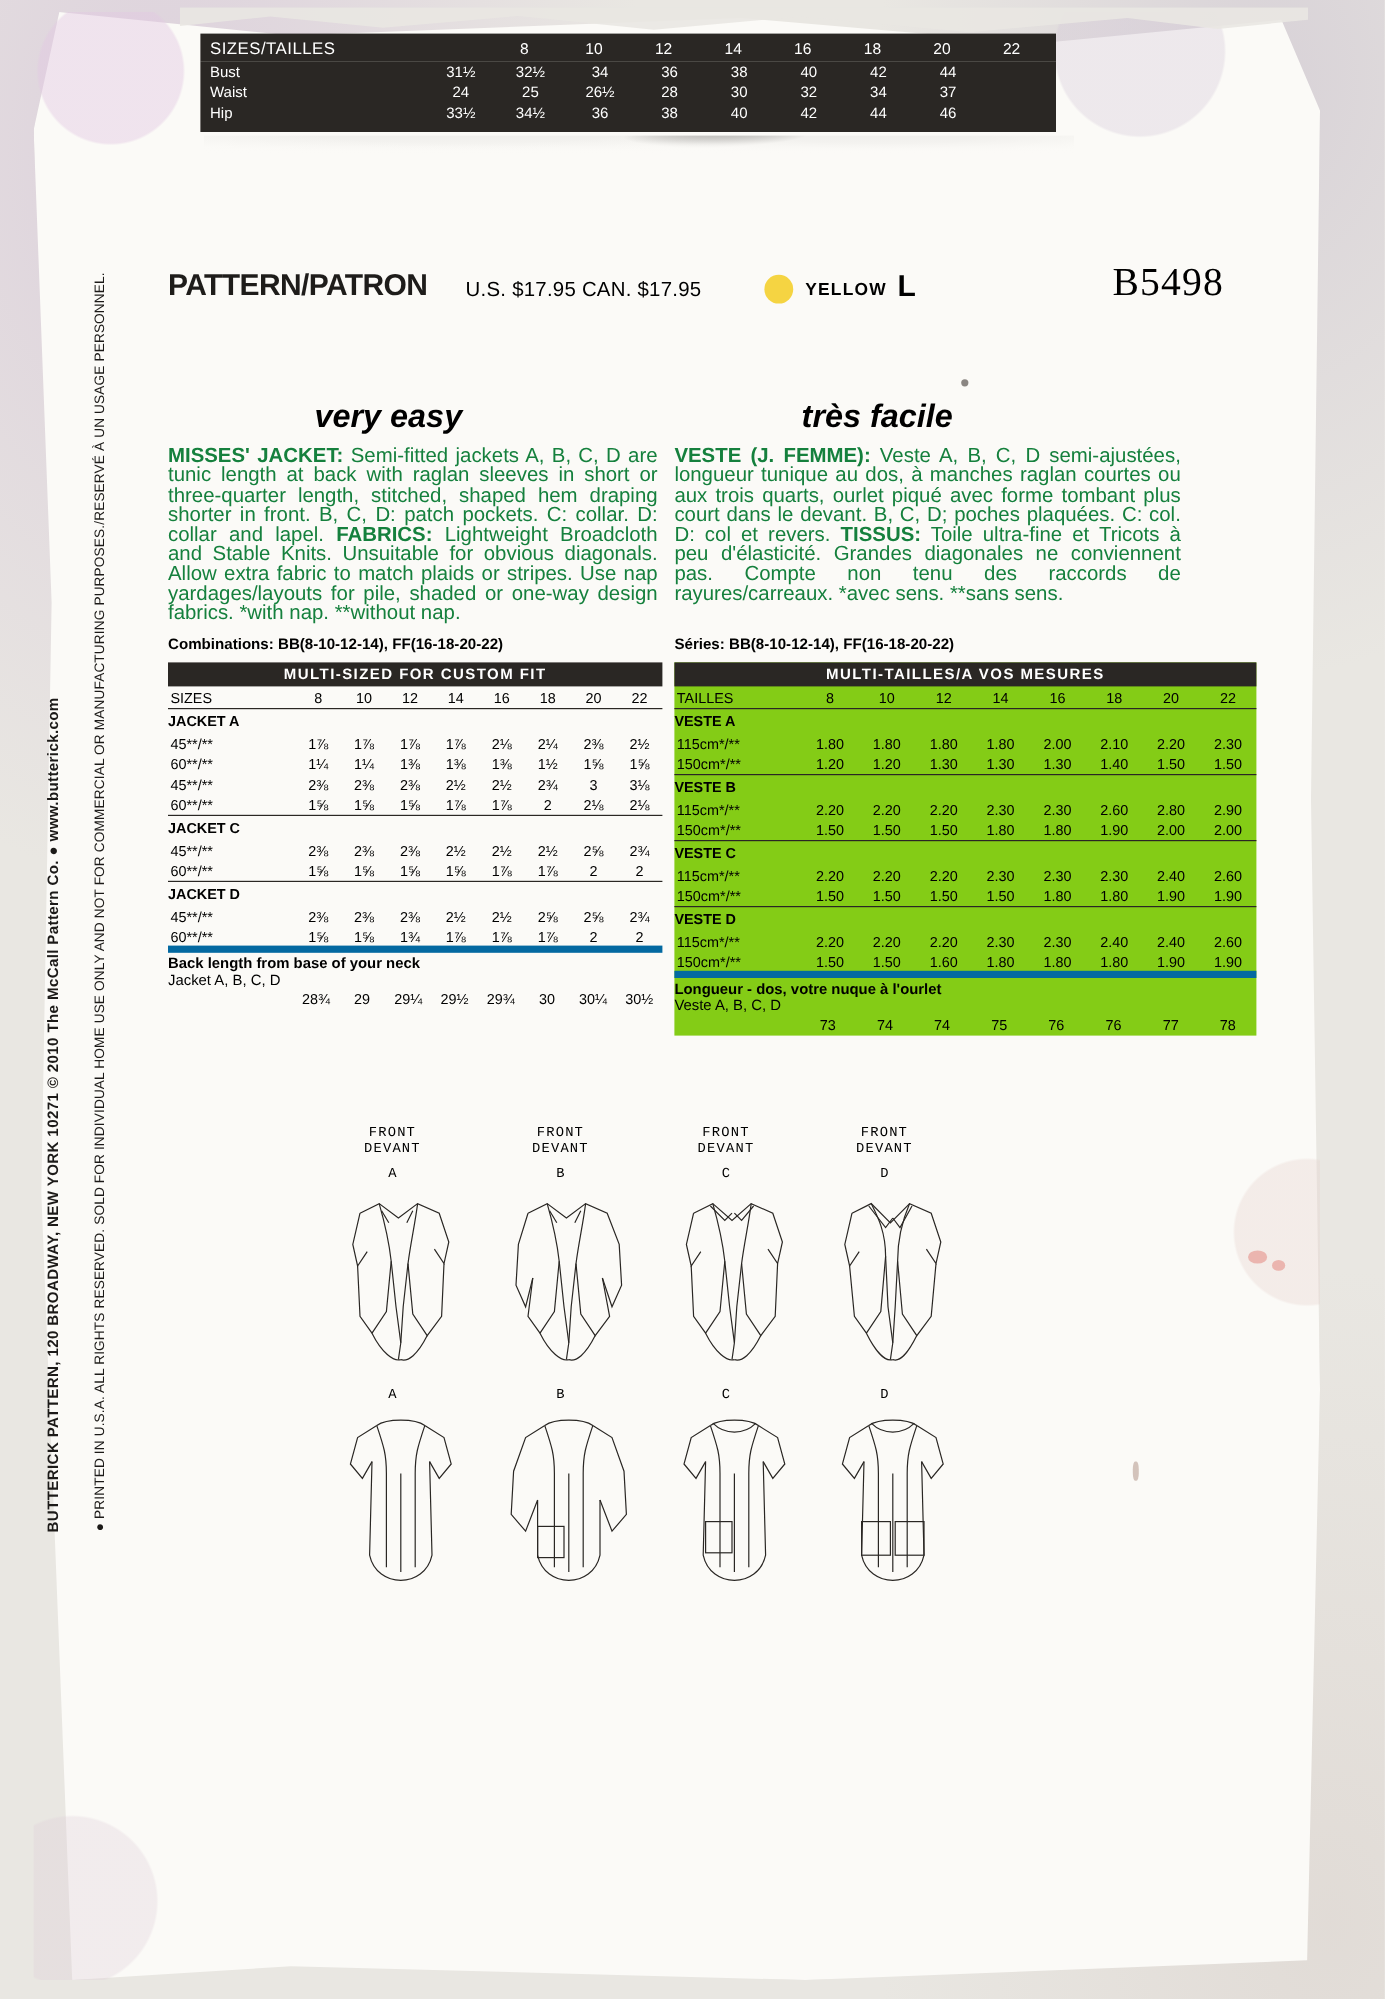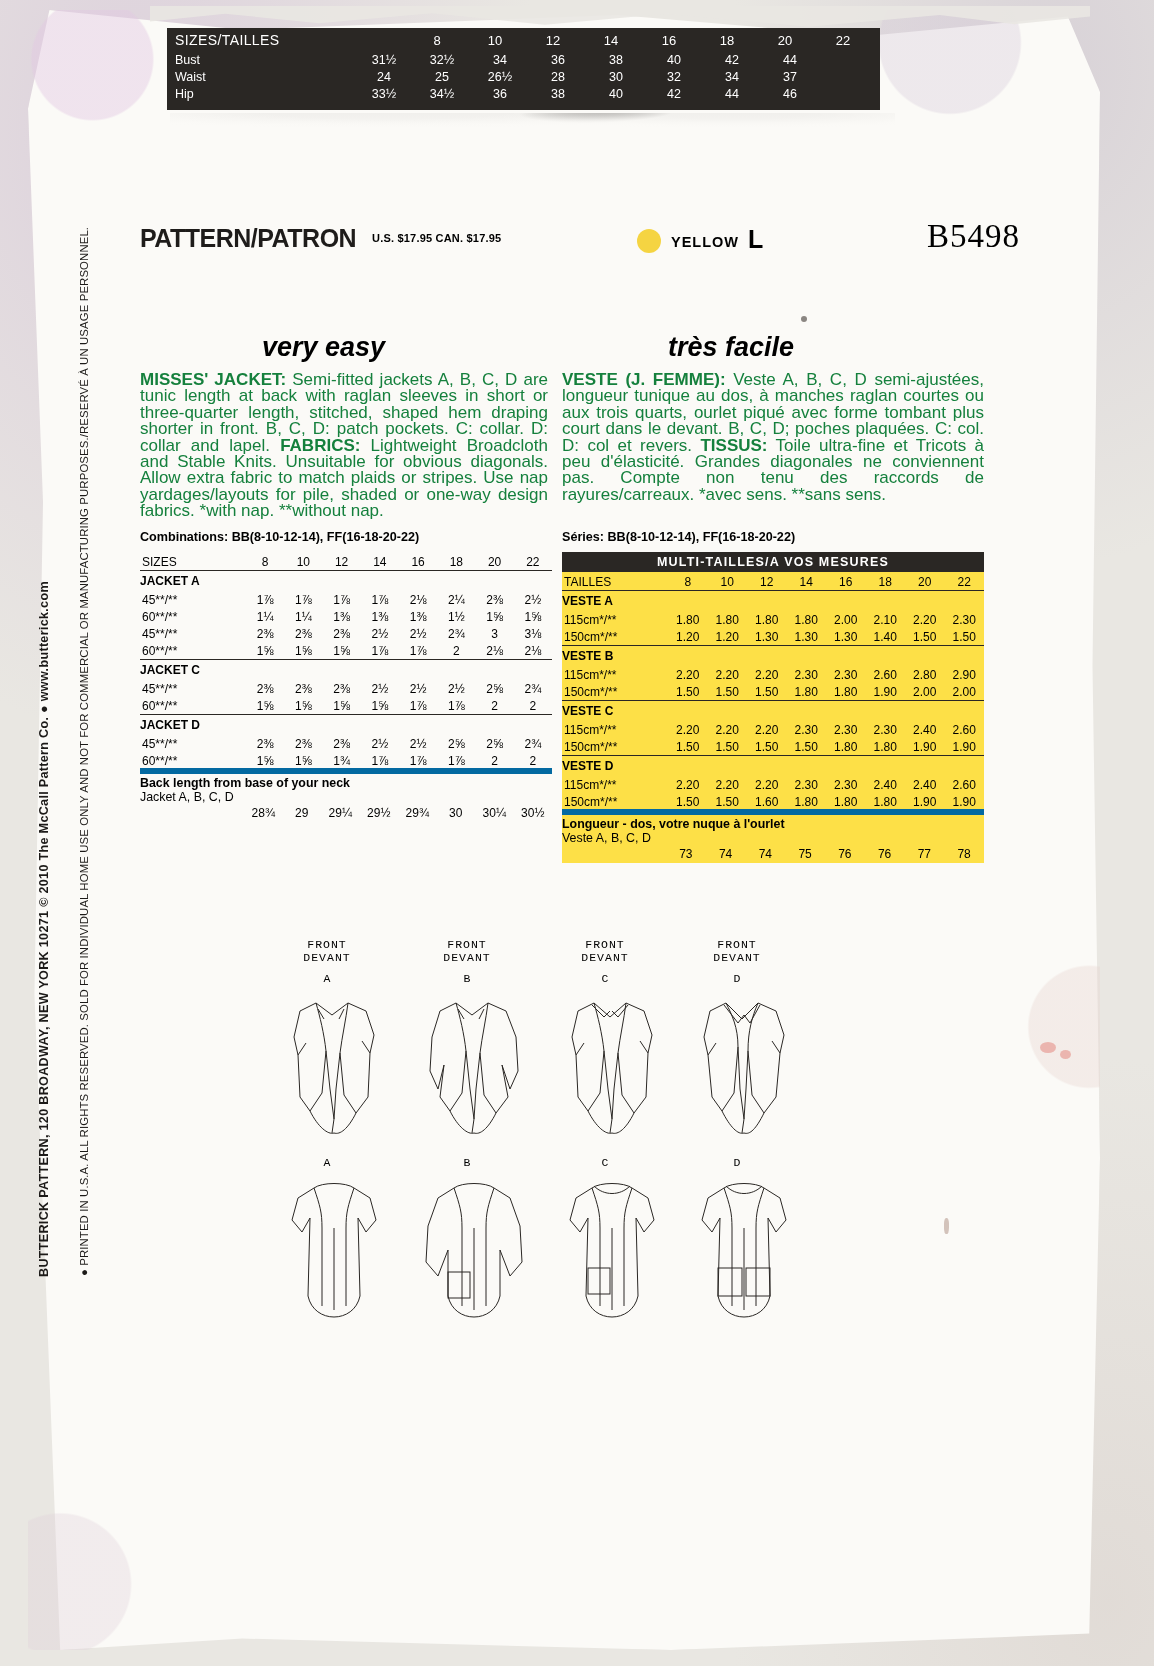--- a/index.html
+++ b/index.html
@@ -71,21 +71,21 @@
     background:
       radial-gradient(ellipse 300px 18px at 30% 0%, rgba(251,250,247,0) 40%, rgba(251,250,247,.95) 95%),
       radial-gradient(ellipse 240px 16px at 78% 10%, rgba(251,250,247,0) 30%, rgba(251,250,247,.95) 90%);
   }
 
   
   .hdr{position:absolute;left:140px;top:222px;width:880px;height:48px;}
   .hdr .patron{
     position:absolute;left:0;top:2px;font-size:25px;font-weight:bold;letter-spacing:-0.5px;color:#1e1c1a;
   }
-  .hdr .price{position:absolute;left:232px;top:10px;font-size:11px;font-weight:bold;letter-spacing:.2px;}
+  .hdr .price{position:absolute;left:248px;top:10px;font-size:17px;font-weight:normal;letter-spacing:.2px;}
   .hdr .dot{
     position:absolute;left:497px;top:7px;width:24px;height:24px;border-radius:50%;
     background:#f5d442;
   }
   .hdr .yellow{position:absolute;left:531px;top:12px;font-size:14.5px;font-weight:bold;letter-spacing:1px;}
   .hdr .size-l{position:absolute;left:608px;top:3px;font-size:25px;font-weight:bold;}
   .hdr .code{position:absolute;right:0;top:-4px;font-size:33px;font-family:"Liberation Serif",serif;letter-spacing:1px;}
 
   
   .easy{position:absolute;top:332px;font-size:27px;font-weight:bold;font-style:italic;}
@@ -98,21 +98,21 @@
   .desc.fr{left:562px;width:422px;}
   .desc b{font-weight:bold;}
 
   .comb{position:absolute;top:530px;font-size:12.6px;font-weight:bold;}
   .comb.en{left:140px;}
   .comb.fr{left:562px;}
 
   
   .ytable{position:absolute;top:552px;font-size:12px;}
   .ytable.en{left:140px;width:412px;}
-  .ytable.fr{left:562px;width:422px;background:#fde047;}
+  .ytable.fr{left:562px;width:485px;background:#84cc16;}
   .ybar{
     background:#2a2724;color:#fff;font-weight:bold;font-size:12.5px;
     text-align:center;letter-spacing:1.2px;padding:3px 0 3px 0;
   }
   .yrow{display:flex;height:17px;align-items:flex-end;}
   .yrow .c0{width:104px;padding-left:2px;}
   .yrow .cell{flex:1;text-align:center;}
   .yhead{font-weight:normal;}
   .grp{font-weight:bold;border-top:1px solid #2a2724;margin-top:1px;padding-top:1px;height:18px;display:flex;align-items:center;}
   .ytable.fr .grp{border-top:1px solid #2a2724;}
@@ -220,20 +220,21 @@
 </div>
 <div class="desc fr">
   <span><b>VESTE (J. FEMME):</b><span> Veste A, B, C, D semi-ajustées, longueur tunique au dos, à manches raglan courtes ou aux trois quarts, ourlet piqué avec forme tombant plus court dans le devant. B, C, D; poches plaquées. C: col. D: col et revers.</span></span>
   <span><b>TISSUS:</b><span> Toile ultra-fine et Tricots à peu d'élasticité. Grandes diagonales ne conviennent pas. Compte non tenu des raccords de rayures/carreaux. *avec sens. **sans sens.</span></span>
 </div>
 
 <div class="comb en">Combinations: BB(8-10-12-14), FF(16-18-20-22)</div>
 <div class="comb fr">Séries: BB(8-10-12-14), FF(16-18-20-22)</div>
 
 <div class="ytable en">
+  <div class="ybar">MULTI-SIZED FOR CUSTOM FIT</div>
   <div class="yrow yhead">
     <div class="c0">SIZES</div>
     <div class="cell">8</div>
     <div class="cell">10</div>
     <div class="cell">12</div>
     <div class="cell">14</div>
     <div class="cell">16</div>
     <div class="cell">18</div>
     <div class="cell">20</div>
     <div class="cell">22</div>

